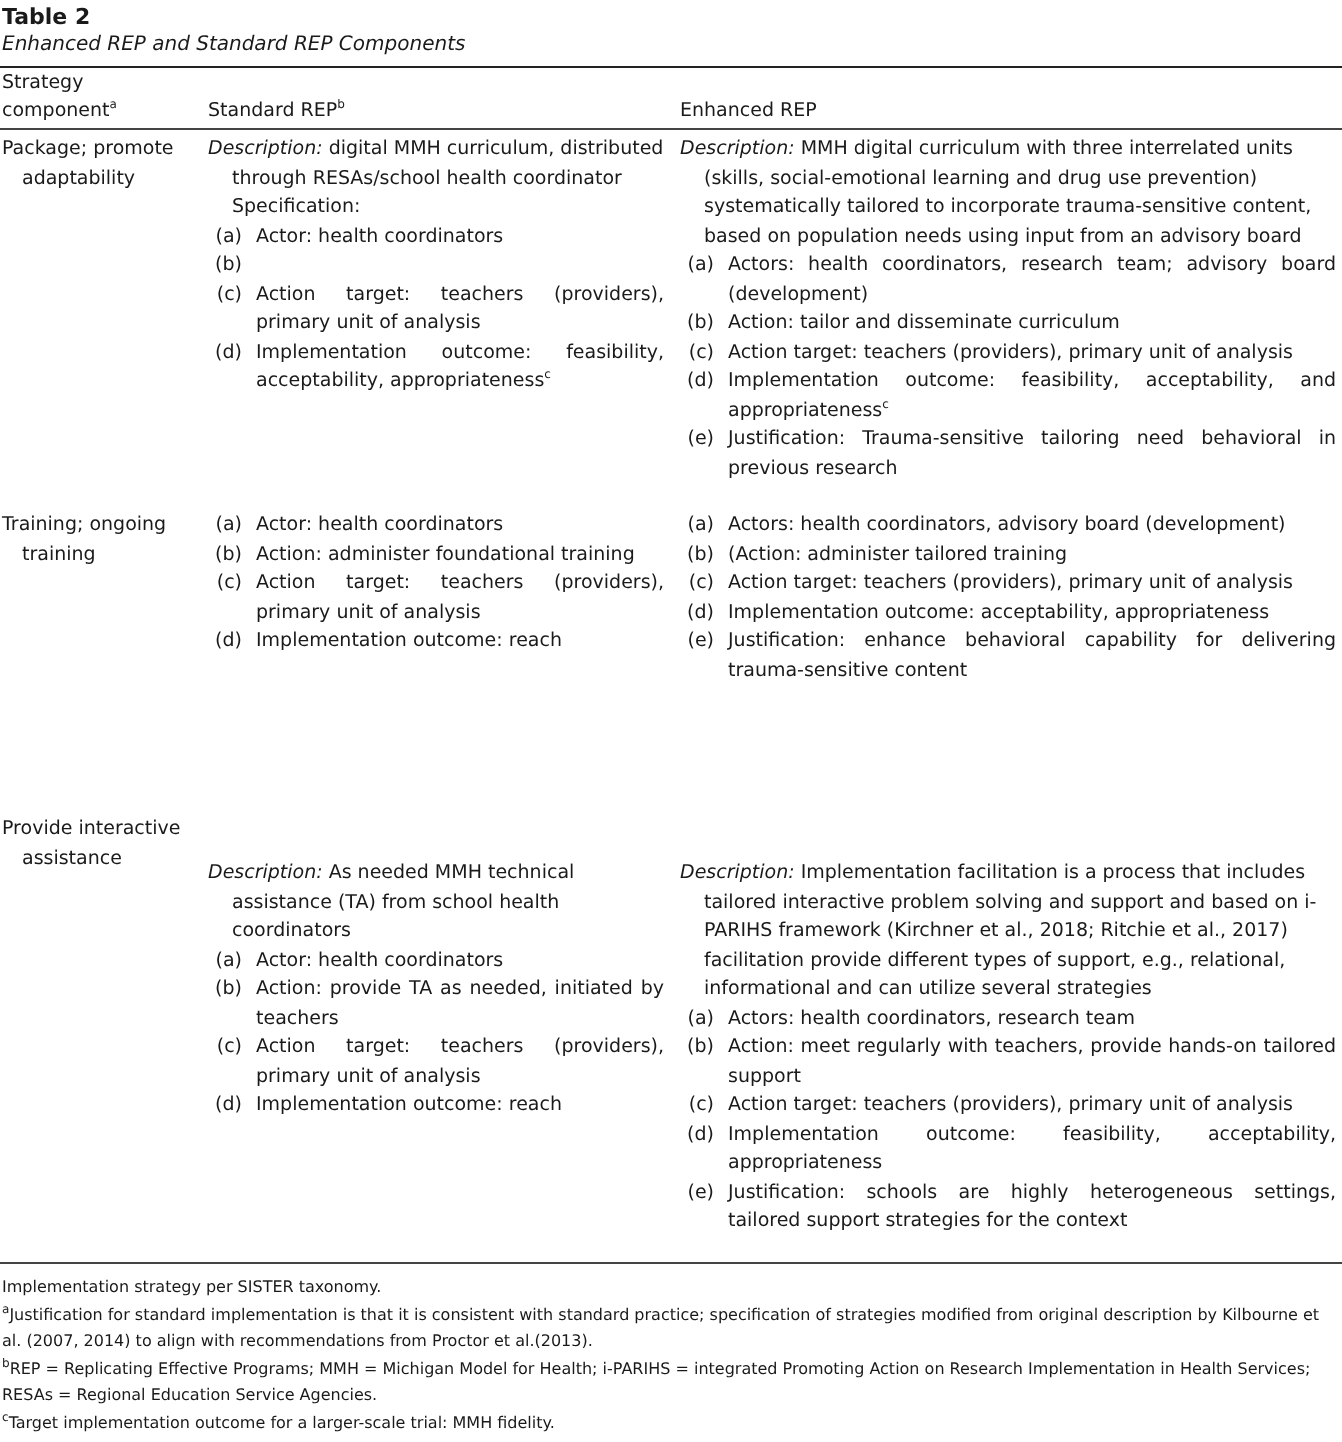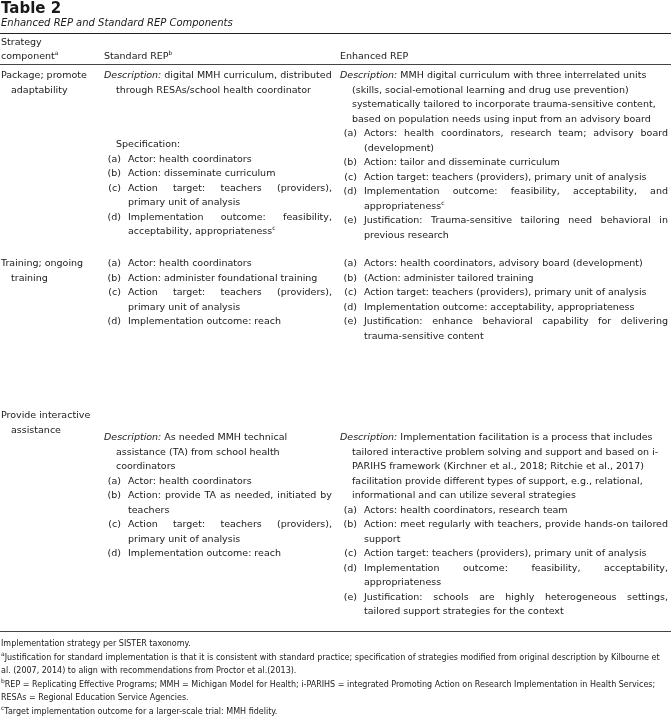--- a/index.html
+++ b/index.html
@@ -5,41 +5,41 @@
   html, body { margin: 0; padding: 0; background: #ffffff; }
   body {
     width: 671px; height: 721px; overflow: hidden;
     font-family: "DejaVu Sans", sans-serif;
     color: #1a1a1a;
     position: relative;
   }
   .page { position: absolute; left: 0; top: 0; width: 671px; }
   .tbl-label {
     position: absolute; left: 1px; top: 2px;
-    font-weight: bold; font-size: 15px; line-height: 13px;
+    font-weight: bold; font-size: 11px; line-height: 13px;
   }
   .tbl-title {
     position: absolute; left: 1px; top: 16px;
     font-style: italic; font-size: 10px; line-height: 13px;
   }
   .rule-top { position: absolute; left: 0; top: 33px; width: 671px; height: 1px; background: #222; }
   .rule-head { position: absolute; left: 0; top: 64px; width: 671px; height: 1px; background: #444; }
   .rule-bottom { position: absolute; left: 0; top: 631px; width: 671px; height: 1px; background: #444; }
 
   .hdr { position: absolute; font-size: 9.5px; line-height: 14px; }
   .hdr sup, .cell sup, .note sup { font-size: 6px; line-height: 0; vertical-align: super; }
 
   .cell { position: absolute; font-size: 9.5px; line-height: 14.5px; }
   .strategy { left: 1px; width: 100px; padding-left: 10px; text-indent: -10px; }
   .std { left: 104px; width: 228px; }
   .enh { left: 340px; width: 328px; }
 
   .desc { padding-left: 12px; text-indent: -12px; }
   .desc .lbl { font-style: italic; text-align: center; }
-  .spec { padding-left: 12px; margin-top: 40px; }
+  .spec { padding-left: 12px; }
   .items { margin: 0; padding: 0; list-style: none; }
   .items li { display: flex; }
   .items .mk { width: 24px; flex: 0 0 24px; text-align: right; padding-right: 7px; box-sizing: border-box; }
   .items .tx { flex: 1; text-align: justify; text-align-last: left; }
 
   .notes { position: absolute; left: 1px; top: 637px; width: 668px; font-size: 8px; line-height: 13.6px; }
   .note { margin: 0; }
 </style>
 </head>
 <body>
@@ -62,21 +62,20 @@
   <div class="cell std" style="top:68px;">
       <div class="desc"><span class="lbl">Description:</span><span> digital MMH curriculum, distributed through RESAs/school health coordinator</span></div>
       <div class="spec">Specification:</div>
       <ul class="items">
         <li>
           <span class="mk">(a)</span>
           <span class="tx"><span>Actor: health coordinators</span></span>
         </li>
         <li>
           <span class="mk">(b)</span>
-          <span class="tx"><span>Action: disseminate curriculum</span></span>
         </li>
         <li>
           <span class="mk">(c)</span>
           <span class="tx"><span>Action target: teachers (providers), primary unit of analysis</span></span>
         </li>
         <li>
           <span class="mk">(d)</span>
           <span class="tx"><span>Implementation outcome: feasibility, acceptability, appropriateness</span><sup>c</sup></span>
         </li>
       </ul>

